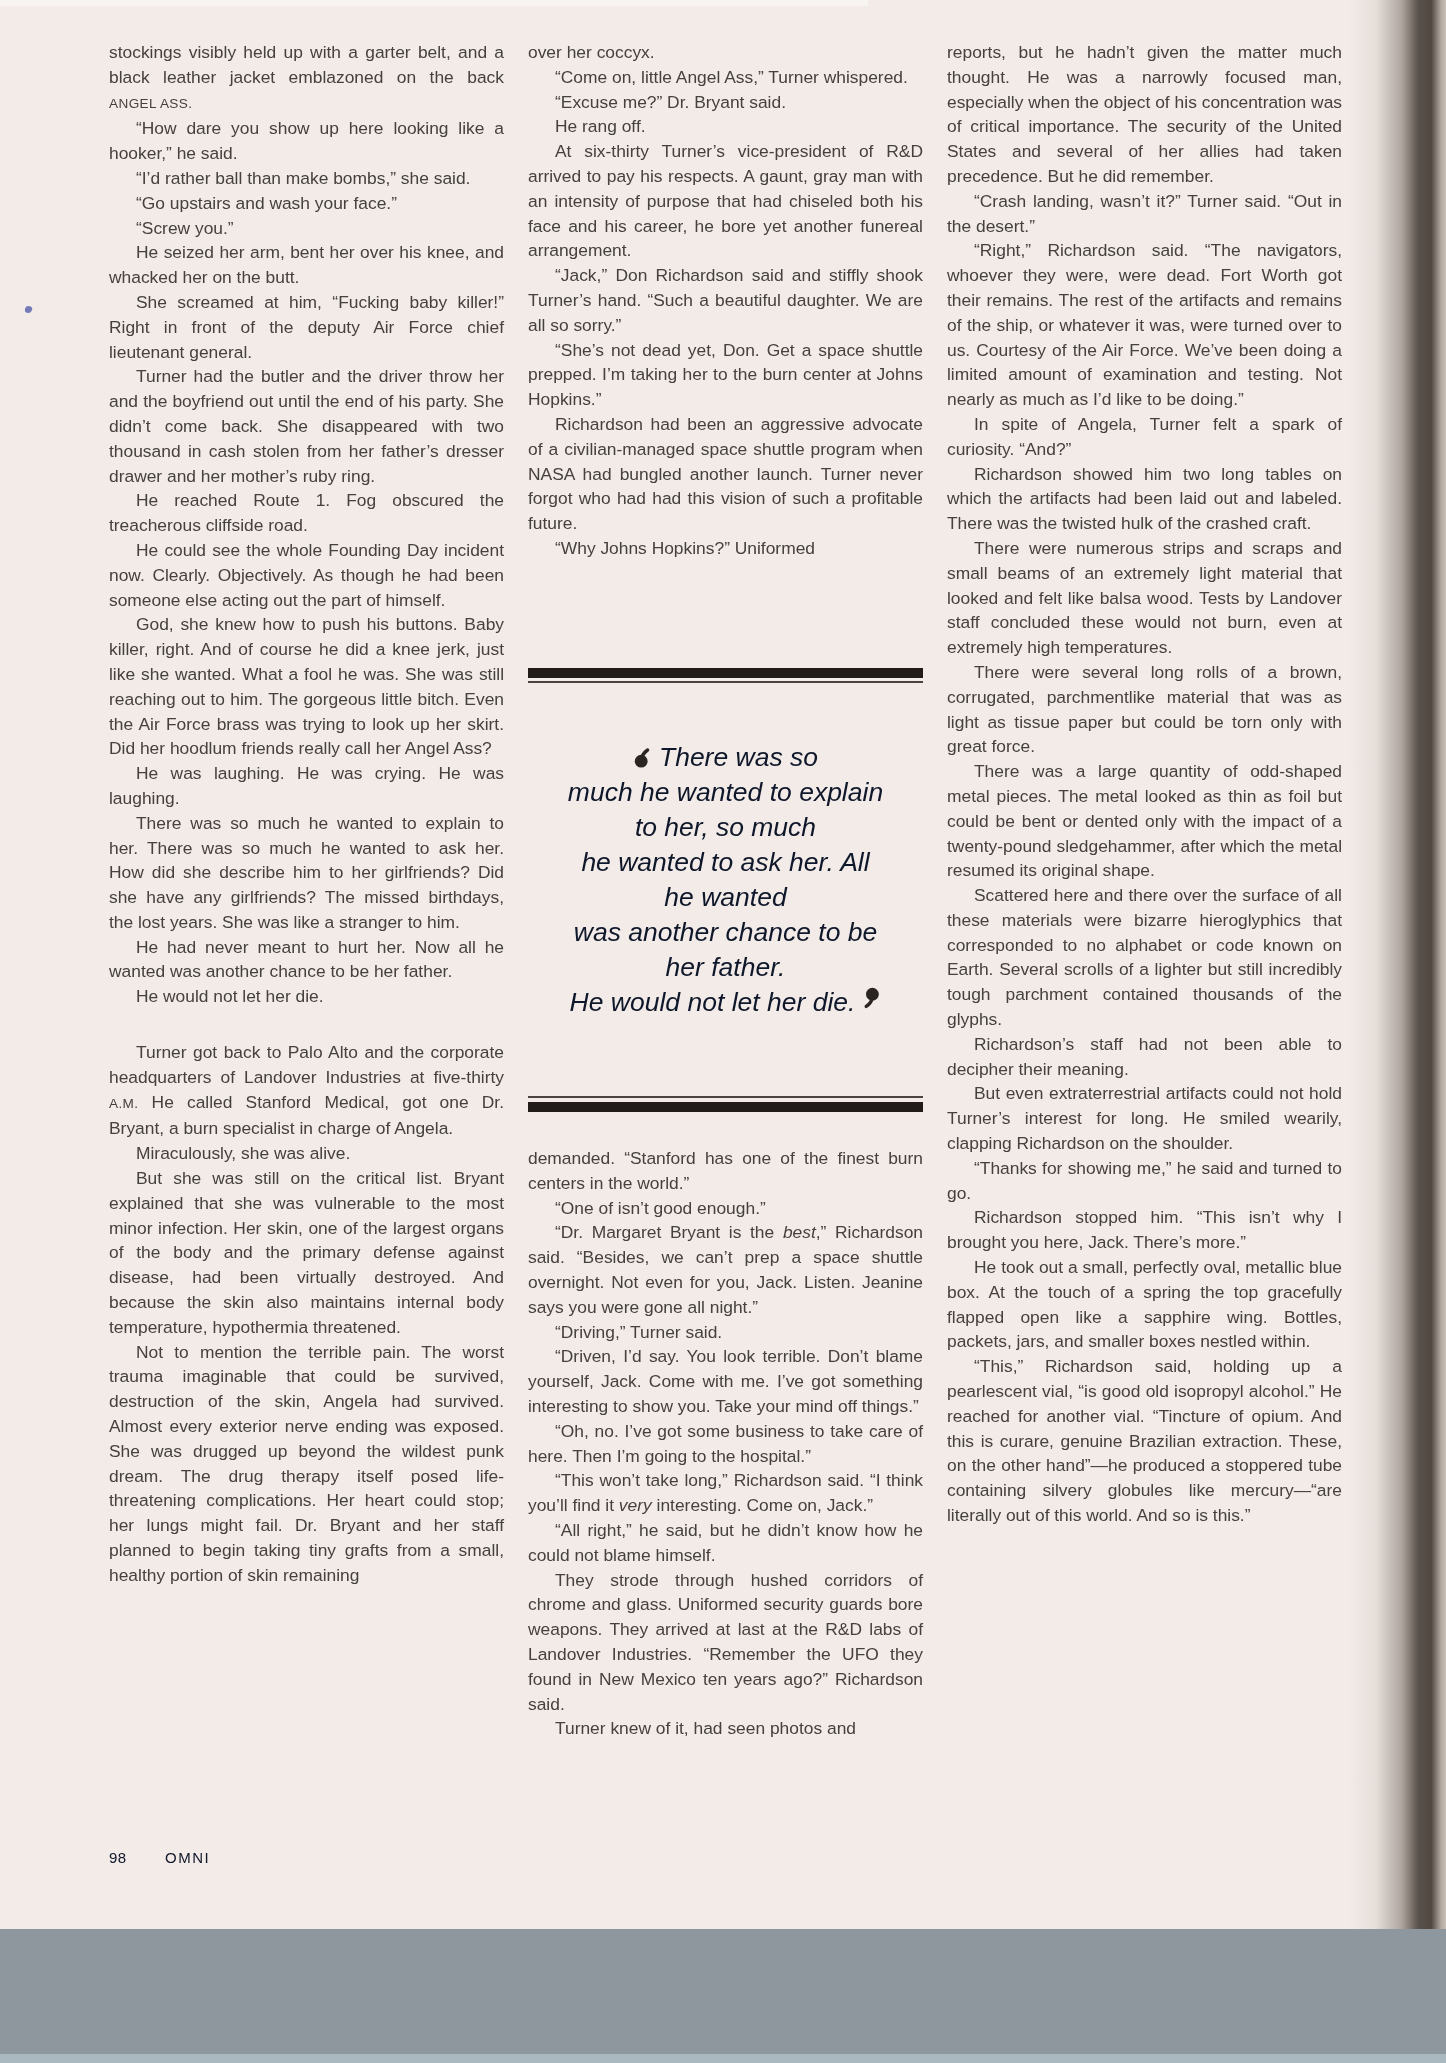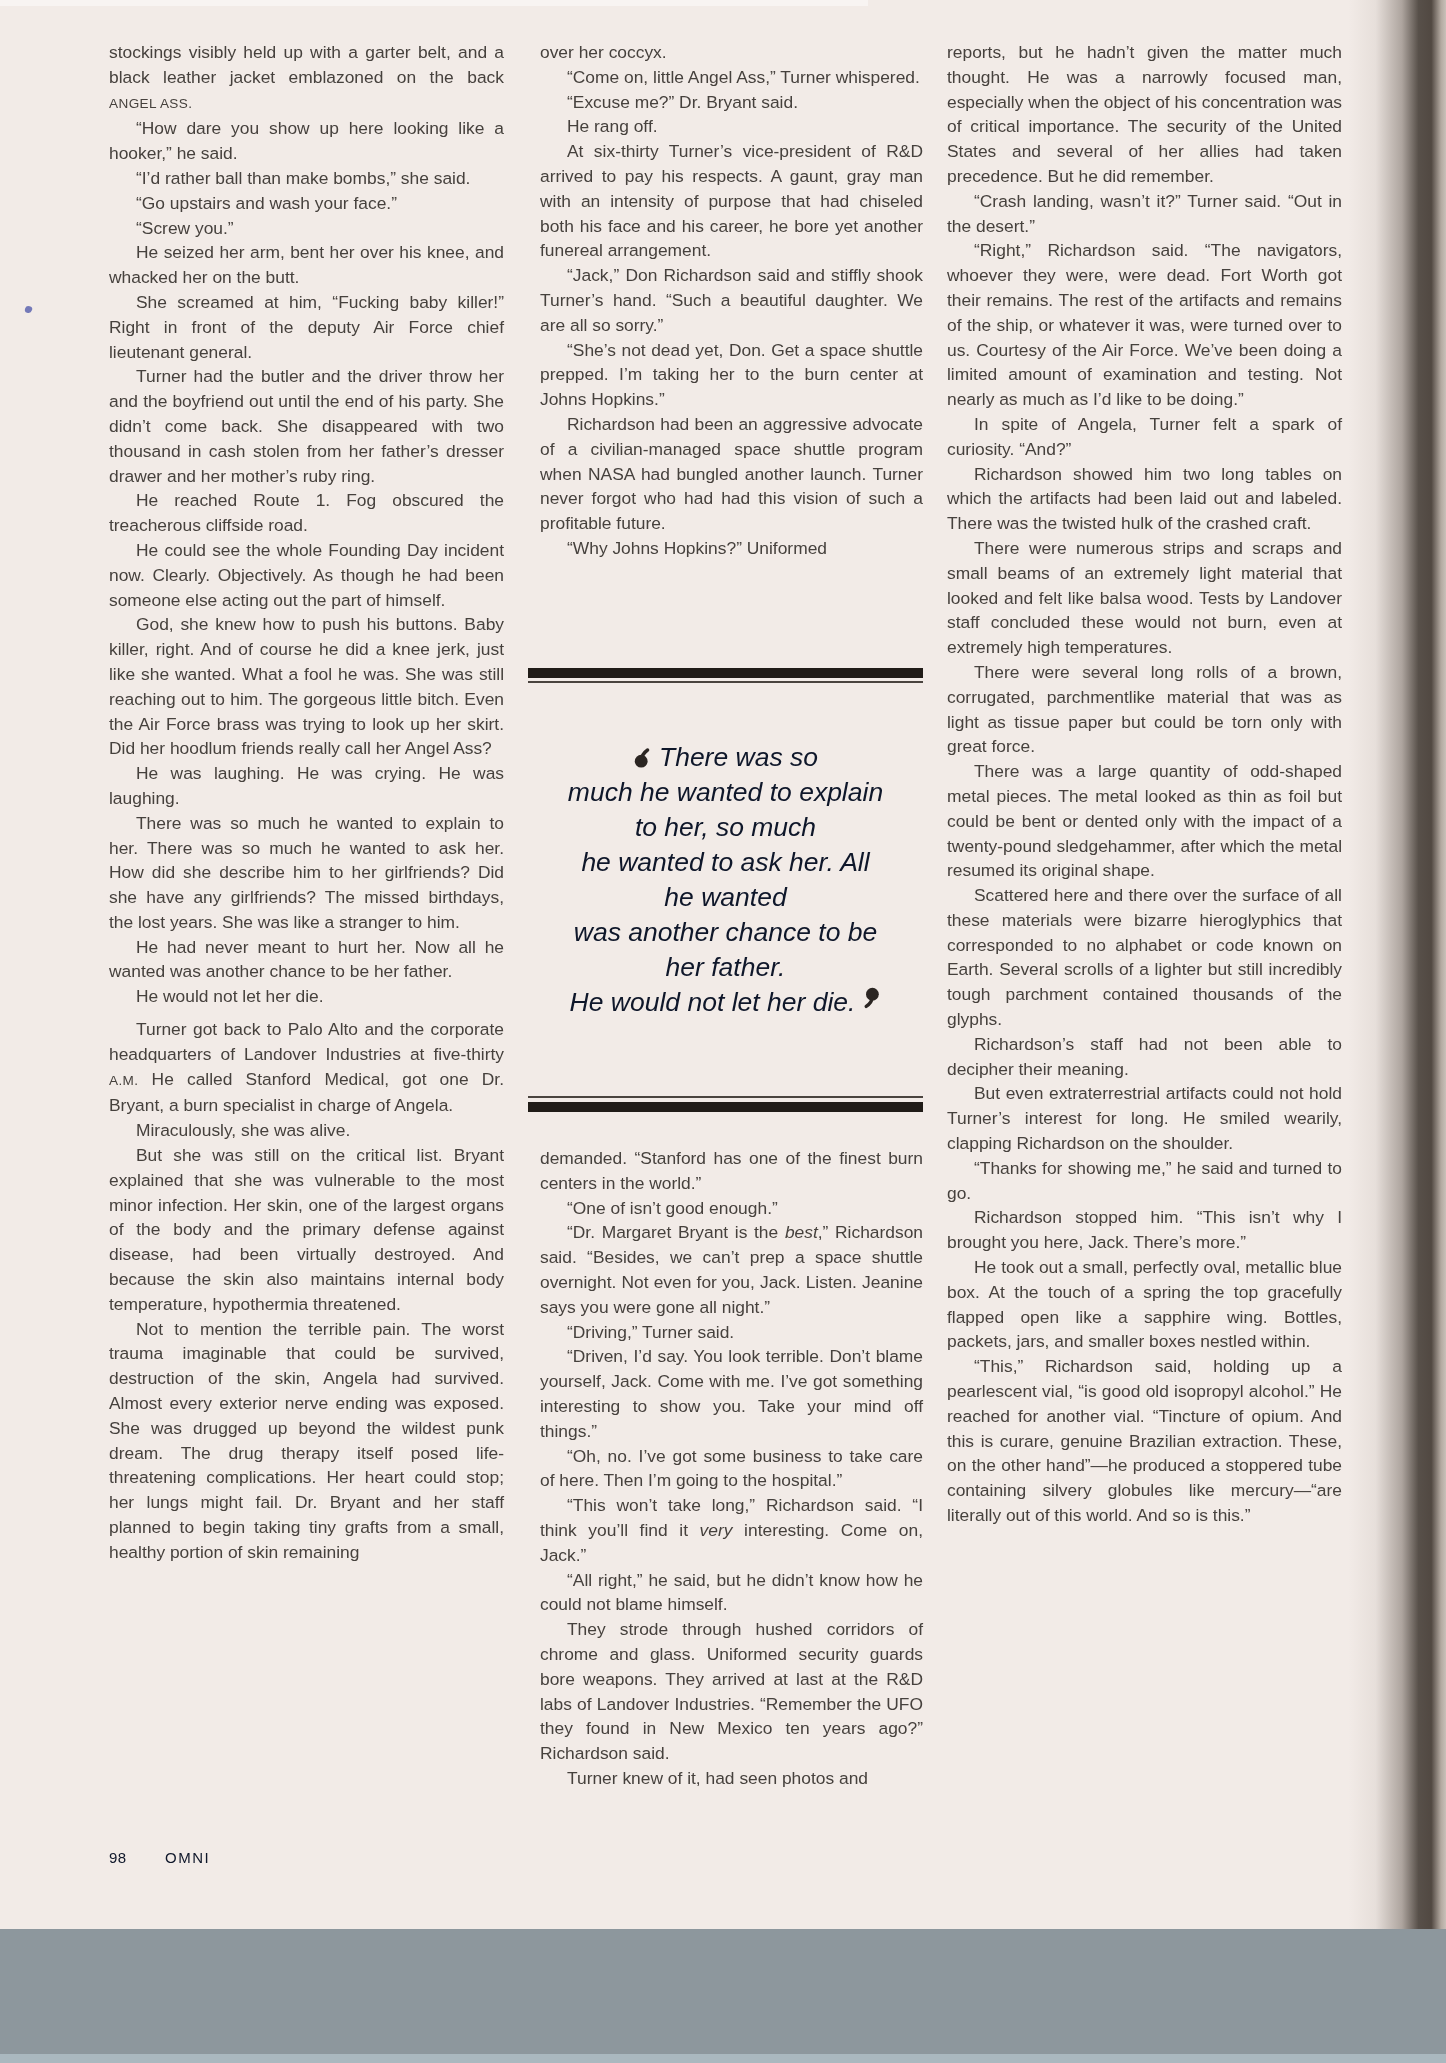--- a/index.html
+++ b/index.html
@@ -44,24 +44,24 @@
   .col{
     position:absolute;top:40px;width:395px;
     font-size:17.4px;line-height:24.8px;color:#46413d;
     text-align:justify;hyphens:auto;-webkit-hyphens:auto;
   }
   .col1{left:109px;}
   .col2{left:528px;height:1800px;}
   .col3{left:947px;}
   .col p{margin:0;text-indent:27px;}
   .col p.noindent{text-indent:0;}
-  .col p.sectionbreak{margin-top:8px;}
+  .col p.sectionbreak{margin-top:31px;}
   .sc{font-size:0.78em;letter-spacing:0.4px;}
   em{font-style:italic;}
-  #col2top,#col2bottom{position:absolute;left:12px;right:0;}
+  #col2top,#col2bottom{position:absolute;left:0;right:0;}
   #col2top{top:0;}
   #col2bottom{top:1106px;}
   .rule{position:absolute;left:0;right:0;}
   .rule-top{top:628px;}
   .rule-bottom{top:1056px;}
   .rule .bar{height:10px;background:#211c18;}
   .rule-top .line{height:2px;background:#4a443f;margin-top:3px;}
   .rule-bottom .line{height:2px;background:#4a443f;margin-bottom:4px;}
   .pullquote{
     position:absolute;left:-8px;right:-8px;top:700px;margin:0;

